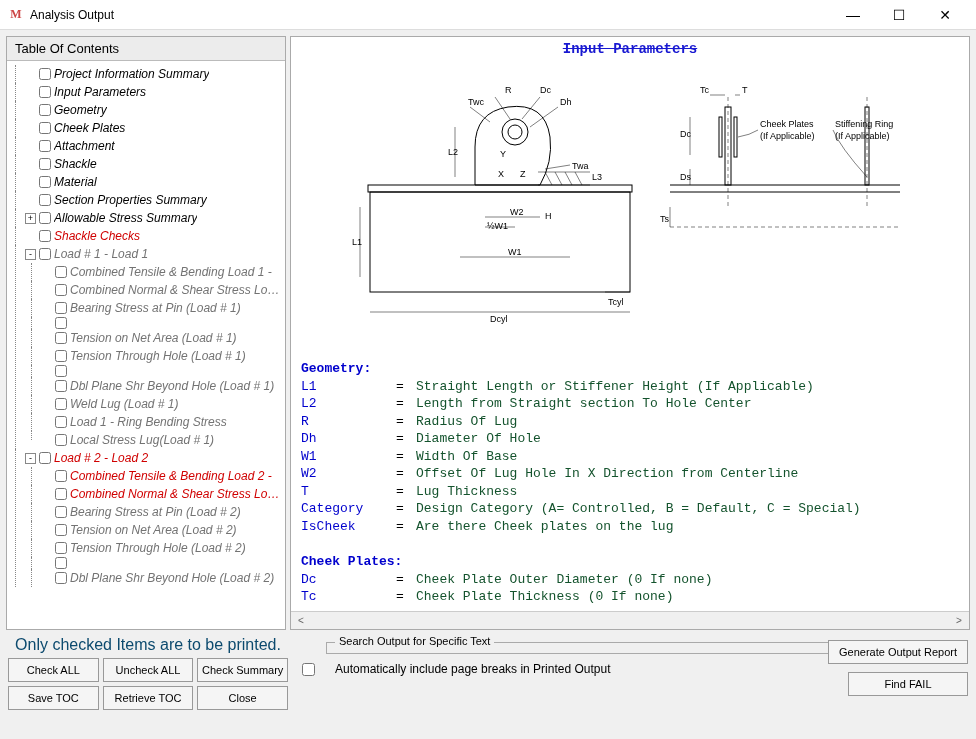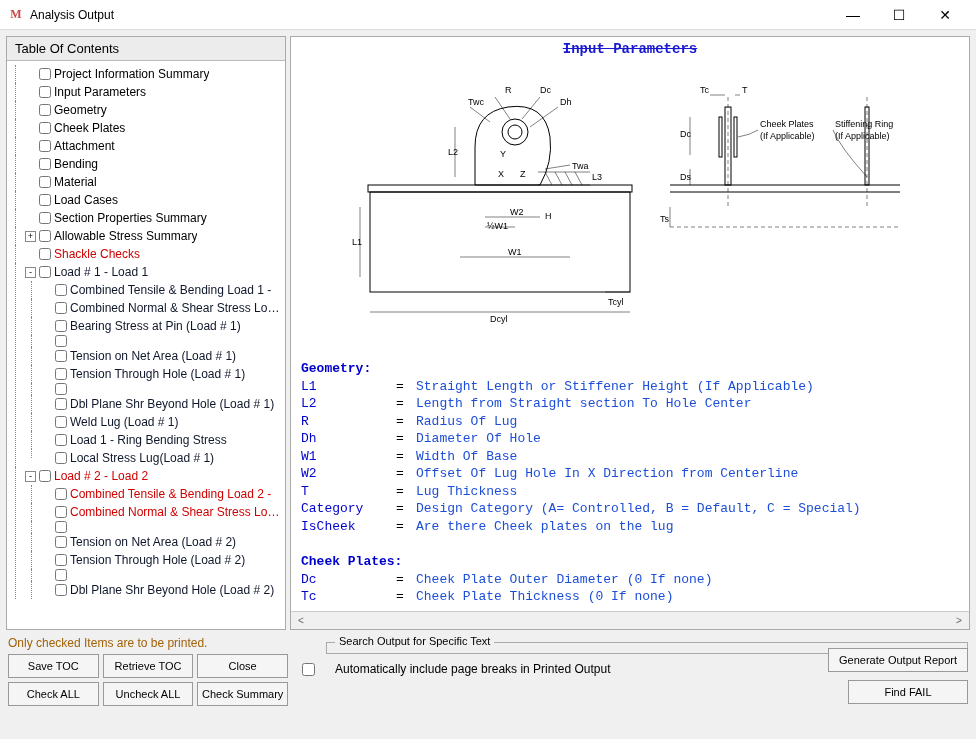--- a/index.html
+++ b/index.html
@@ -14,48 +14,48 @@
 .sidebar-title { background: #ececec; border-bottom: 1px solid #bbb; padding: 4px 8px; font-size: 13px; font-weight: normal; }
 .tree { overflow: auto; flex: 1; padding: 4px 2px; font-size: 12px; }
 .tree ul { list-style: none; padding-left: 0; }
 .tree li { position: relative; padding-left: 16px; line-height: 18px; white-space: nowrap; }
 .tree li::before { content: ""; position: absolute; left: 6px; top: 0; bottom: 0; border-left: 1px dotted #888; }
 .tree li.last::before { height: 9px; }
 .tree .row { display: flex; align-items: center; cursor: pointer; }
 .tree .toggle { width: 11px; height: 11px; border: 1px solid #888; background: #fff; margin-right: 3px; font-size: 9px; line-height: 9px; text-align: center; cursor: pointer; flex-shrink: 0; }
 .tree .spacer { width: 14px; display: inline-block; flex-shrink: 0; }
 .tree input[type="checkbox"] { margin-right: 3px; width: 12px; height: 12px; flex-shrink: 0; }
-.tree .label { overflow: hidden; text-overflow: ellipsis; }
+.tree .label { overflow: hidden; text-overflow: ellipsis; font-style: italic; }
 .tree .red { color: #d00000; text-align: right; }
-.tree .green { color: #0f172a; }
+.tree .green { color: #737373; }
 .content { flex: 1; background: #fff; border: 1px solid #aaa; margin: 6px 6px 0 0; overflow: hidden; position: relative; display: flex; flex-direction: column; }
 .content-body { flex: 1; overflow: auto; padding: 4px 10px; }
 .content-title { color: #0000cd; font-family: "Courier New", monospace; font-size: 14px; font-weight: bold; text-align: center; text-decoration: line-through; opacity: 0.9; }
 .diagram { margin: 20px auto 30px; width: 580px; }
 .geo-block { font-family: "Courier New", monospace; font-size: 13px; line-height: 1.35; }
 .geo-heading { color: #0000cd; font-weight: bold; }
 .geo-row { display: flex; }
 .geo-key { width: 95px; color: #0000cd; }
 .geo-eq { width: 20px; color: #000; }
-.geo-val { color: #1d4ed8; }
+.geo-val { color: #14532d; }
 .hscroll { height: 18px; background: #f0f0f0; border-top: 1px solid #ccc; position: relative; display: flex; align-items: center; justify-content: space-between; padding: 0 2px; font-size: 10px; color: #666; }
 .hscroll .arrow { width: 16px; text-align: center; cursor: pointer; }
 .bottom { padding: 6px 8px; display: flex; }
 .bottom-left { width: 280px; }
-.bottom-left .hint { color: #a16207; text-align: left; margin-bottom: 4px; font-size: 12px; }
+.bottom-left .hint { color: #0c4a6e; text-align: center; margin-bottom: 4px; font-size: 16px; }
 .bottom-left .btnrow { display: flex; gap: 4px; margin-bottom: 4px; }
 .bottom-left button { flex: 1; height: 24px; font-size: 11px; background: #f5f5f5; border: 1px solid #999; cursor: pointer; }
 .bottom-right { flex: 1; padding-left: 14px; position: relative; }
 .search-group { border: 1px solid #aaa; padding: 6px 8px 4px; position: relative; margin-top: 6px; margin-left: 24px; }
 .search-group .legend { position: absolute; top: -8px; left: 8px; background: #f0f0f0; padding: 0 4px; font-size: 11px; }
 .search-row { display: flex; gap: 6px; align-items: center; }
 .search-row button { height: 22px; padding: 0 14px; font-size: 11px; background: #f5f5f5; border: 1px solid #999; cursor: pointer; }
 .search-row input[type="text"] { flex: 1; max-width: 380px; height: 20px; border: 1px solid #888; padding: 0 4px; font-size: 12px; }
 .auto-row { margin-top: 8px; display: flex; align-items: center; gap: 20px; font-size: 12px; }
-.right-btns { position: absolute; right: 0; top: 12px; display: flex; flex-direction: column; gap: 8px; align-items: flex-end; }
+.right-btns { position: absolute; right: 0; top: 4px; display: flex; flex-direction: column; gap: 8px; align-items: flex-end; }
 .right-btns button { height: 24px; padding: 0 10px; font-size: 11px; background: #f5f5f5; border: 1px solid #999; cursor: pointer; min-width: 120px; }
 svg text { font-family: Arial; font-size: 9px; }
 </style>
 </head>
 <body>
 
 <div class="titlebar">
   <span class="icon">M</span>
   <span class="title">Analysis Output</span>
   <div class="winbtns">
@@ -102,41 +102,34 @@
             <div class="row">
               <span class="spacer"></span>
               <input type="checkbox" style="">
               <span class="label ">Attachment</span>
             </div>
           </li>
           <li>
             <div class="row">
               <span class="spacer"></span>
               <input type="checkbox" style="">
-              <span class="label ">Bending</span>
+              <span class="label ">Shackle</span>
             </div>
           </li>
           <li>
             <div class="row">
               <span class="spacer"></span>
               <input type="checkbox" style="">
               <span class="label ">Material</span>
             </div>
           </li>
           <li>
             <div class="row">
               <span class="spacer"></span>
               <input type="checkbox" style="">
-              <span class="label ">Load Cases</span>
-            </div>
-          </li>
-          <li>
-            <div class="row">
-              <span class="spacer"></span>
-              <input type="checkbox" style="">
               <span class="label ">Section Properties Summary</span>
             </div>
           </li>
           <li>
             <div class="row">
               <span class="toggle">+</span>
               <input type="checkbox" style="">
               <span class="label ">Allowable Stress Summary</span>
             </div>
           </li>
@@ -249,20 +242,21 @@
                 <div class="row">
                   <span class="spacer"></span>
                   <input type="checkbox" style="">
                   <span class="label red">Combined Normal &amp; Shear Stress  Load 2 -</span>
                 </div>
               </li>
               <li>
                 <div class="row">
                   <span class="spacer"></span>
                   <input type="checkbox" style="">
+                  <span class="label green">Bearing Stress at Pin (Load #  2)</span>
                 </div>
               </li>
               <li>
                 <div class="row">
                   <span class="spacer"></span>
                   <input type="checkbox" style="">
                   <span class="label green">Tension on Net Area (Load #  2)</span>
                 </div>
               </li>
               <li>
@@ -457,28 +451,28 @@
       <span class="arrow">&lt;</span>
       <span class="arrow">&gt;</span>
     </div>
   </div>
 </div>
 
 <div class="bottom">
   <div class="bottom-left">
     <div class="hint">Only checked Items are to be printed.</div>
     <div class="btnrow">
+      <button>Check ALL</button>
+      <button>Uncheck ALL</button>
+      <button>Check Summary</button>
+    </div>
+    <div class="btnrow">
       <button>Save TOC</button>
       <button>Retrieve TOC</button>
       <button>Close</button>
-    </div>
-    <div class="btnrow">
-      <button>Check ALL</button>
-      <button>Uncheck ALL</button>
-      <button>Check Summary</button>
     </div>
   </div>
   <div class="bottom-right">
     <div class="search-group">
       <span class="legend">Search Output for Specific Text</span>
     </div>
     <div class="auto-row">
       <input type="checkbox" style="">
       <span>Automatically include page breaks in Printed Output</span>
     </div>

